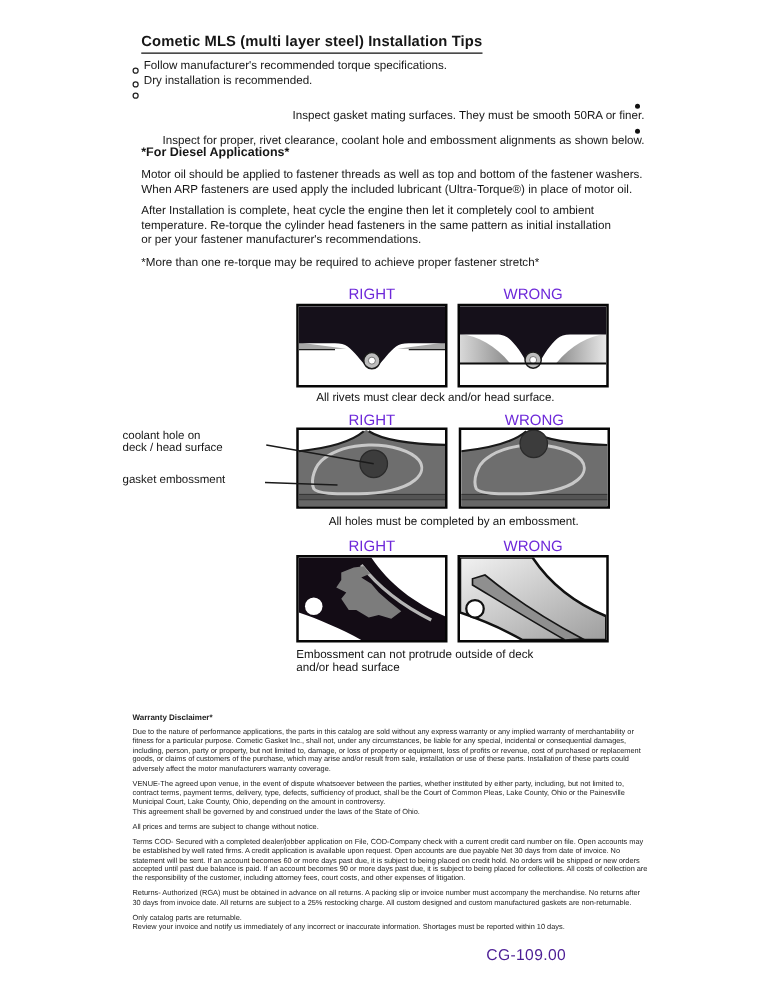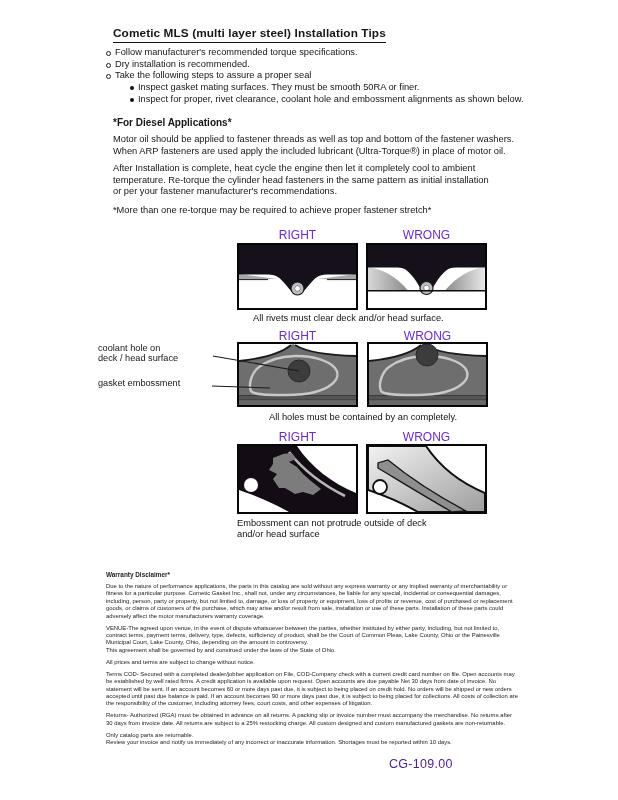--- a/index.html
+++ b/index.html
@@ -1,22 +1,22 @@
 <!DOCTYPE html>
 <html><head>
 <meta charset="utf-8">
 <style>
   html,body{margin:0;padding:0;background:#ffffff;}
   .page{position:relative;width:618px;height:798px;background:#fff;overflow:hidden;
         font-family:Liberation Sans, sans-serif;color:#161616;}
   .title{position:absolute;left:113px;top:26px;margin:0;font-size:11.8px;font-weight:bold;
          letter-spacing:.1px;border-bottom:1.6px solid #111;padding-bottom:2px;display:inline-block;}
   .bullets{position:absolute;left:106px;top:47px;font-size:9.3px;}
-  .b{display:flex;align-items:flex-start;line-height:11.7px;}
-  .b.sub{margin-left:24px;}
+  .b{display:flex;align-items:flex-end;line-height:11.7px;}
+  .b.sub{margin-left:24px;flex-direction:column;}
   .mk{flex:0 0 auto;display:inline-block;margin:4px 4px 0 0;}
   .mk.open{width:3px;height:3px;border:1px solid #222;border-radius:50%;}
   .mk.fill{width:4px;height:4px;background:#111;border-radius:50%;}
   .h2{position:absolute;left:113px;margin:0;font-size:10px;font-weight:bold;}
   .para{position:absolute;left:113px;margin:0;font-size:9.3px;line-height:11.7px;white-space:pre-line;}
   .dlabel{position:absolute;width:121px;text-align:center;font-size:12px;color:#6d28d9;}
   .dbox{position:absolute;width:117px;height:63px;border:2px solid #060606;background:#fff;}
   .dbox svg{display:block;}
   .dcap{position:absolute;font-size:9.3px;line-height:11px;color:#121212;white-space:pre-line;}
   .callout{position:absolute;left:98px;width:114px;font-size:9.2px;line-height:9.6px;white-space:pre-line;}
@@ -37,21 +37,20 @@
     <div class="b">
         <span class="mk open"></span>
         <span>Follow manufacturer's recommended torque specifications.</span>
       </div>
     <div class="b">
         <span class="mk open"></span>
         <span>Dry installation is recommended.</span>
       </div>
     <div class="b">
         <span class="mk open"></span>
-        <span>Take the following steps to assure a proper seal</span>
       </div>
     <div class="b sub">
         <span class="mk fill"></span>
         <span>Inspect gasket mating surfaces.  They must be smooth 50RA or finer.</span>
       </div>
     <div class="b sub">
         <span class="mk fill"></span>
         <span>Inspect for proper, rivet clearance, coolant hole and embossment alignments as shown below.</span>
       </div>
   </div>
@@ -127,21 +126,21 @@
       <path d="M0 51.5 H117 M0 56 H117" stroke="#2b2b2b" stroke-width="0.7"></path>
       <rect x="0" y="56.4" width="117" height="4.6" fill="#676767"></rect>
       <path d="M12 47 C9 40 13 28 20 23 C29 16 42 12.5 56 12 C74 11.5 90 17 96 24 C100 29 99 35 93 40 C84 47.5 66 51 48 51 C33 51 15 51.5 12 47 Z" fill="none" stroke="#c8c8c8" stroke-width="2.4"></path>
       <circle cx="58" cy="11" r="11" fill="#3c3c3c" stroke="#2a2a2a" stroke-width="1"></circle>
     </svg>
   </div>
   <svg class="leader" width="240" height="70" viewBox="0 0 240 70">
     <line x1="93" y1="21" x2="179" y2="36" stroke="#1a1a1a" stroke-width="1.1"></line>
     <line x1="92" y1="51" x2="150" y2="53" stroke="#1a1a1a" stroke-width="1.1"></line>
   </svg>
-  <div class="dcap" style="left:237px;top:412px;width:252px;text-align:center;">All holes must be contained by an completely.</div>
+  <div class="dcap" style="left:237px;top:412px;width:252px;text-align:center;">All holes must be completed by an embossment.</div>
 
   <div class="dlabel" style="left:237px;top:430px;">RIGHT</div>
   <div class="dlabel" style="left:366px;top:430px;">WRONG</div>
 
   <div class="dbox" style="left:237px;top:444px;height:66px;">
     <svg width="117" height="66" viewBox="0 0 117 66">
       <path d="M0 0 H58 C72 21 93 37 117 47 V66 H50 C34 57 15 49 0 44 Z" fill="#130c15"></path>
       <path d="M50 6 C64 24 82 38 106 50" stroke="#b5b5b5" stroke-width="2.6" fill="none"></path>
       <polygon points="34,12 44,8 52,7 57,13 50,16 58,21 64,28 72,35 82,43 74,49 64,46 56,48 46,42 40,42 34,33 38,28 30,24 34,18" fill="#7c7c7c"></polygon>
       <circle cx="12" cy="39" r="7" fill="#ffffff"></circle>

